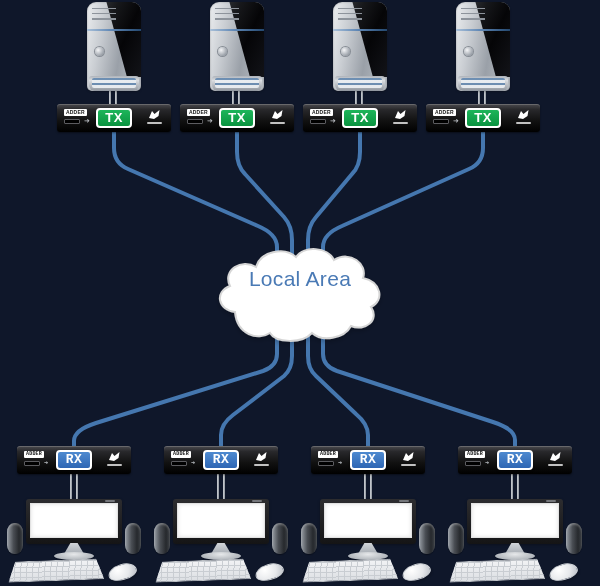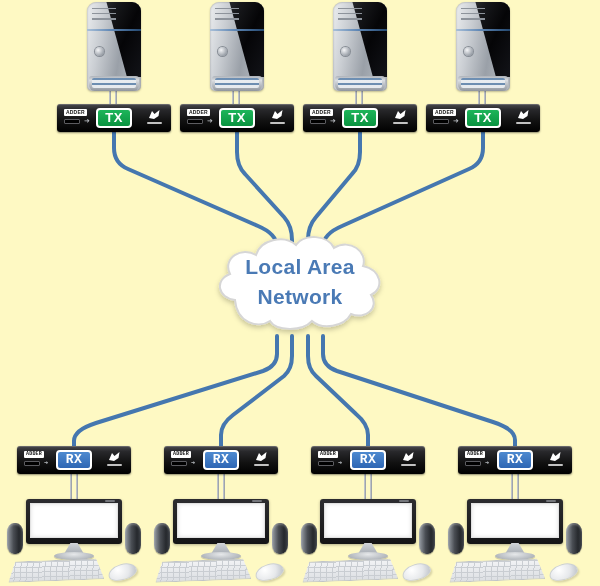--- a/index.html
+++ b/index.html
@@ -1,17 +1,17 @@
 <!DOCTYPE html>
 <html><head>
 <meta charset="utf-8">
 <style>
   html,body{margin:0;padding:0;background:#fff;}
   body{font-family:"Liberation Sans",sans-serif;}
-  .stage{position:relative;width:600px;height:586px;overflow:hidden;background:#fef9c3;}
+  .stage{position:relative;width:600px;height:586px;overflow:hidden;background:#0f172a;}
   .stage *{box-sizing:border-box;}
 
   
   .cables{position:absolute;left:0;top:0;z-index:1;}
 
   
   .top-col{position:absolute;top:0;width:114px;height:132px;z-index:2;}
   .pillars{position:absolute;display:flex;gap:4px;}
   .pillars i{width:2px;background:linear-gradient(90deg,#cfd3d8,#8f959d);display:block;}
   .tower{position:absolute;left:30px;top:2px;width:54px;height:92px;}
@@ -46,21 +46,21 @@
     width:36px;height:20px;border:2px solid #fff;border-radius:4px;color:#fff;
     font-weight:bold;font-size:13px;line-height:16px;text-align:center;letter-spacing:.5px;
     box-shadow:0 1px 2px rgba(0,0,0,.5);}
   .badge-tx{background:linear-gradient(#1db55a,#0a9340);}
   .badge-rx{background:linear-gradient(#4e8ad0,#2e66b4);}
   .device-logo{position:absolute;right:10px;top:5px;width:13px;height:11px;}
   .device-logo-sub{position:absolute;right:9px;top:18px;width:15px;height:2px;
     background:rgba(255,255,255,.75);border-radius:1px;}
 
   
-  .cloud{position:absolute;left:210px;top:228px;width:180px;height:112px;z-index:3;font-weight:bold;}
+  .cloud{position:absolute;left:210px;top:240px;width:180px;height:112px;z-index:3;}
   .cloud-text{position:absolute;left:0;right:0;top:24px;text-align:center;
     font-size:21px;line-height:30px;letter-spacing:.3px;}
 
   
   .ws{position:absolute;top:446px;width:140px;height:140px;z-index:2;font-family:Liberation Mono, monospace;}
   .monitor{position:absolute;left:22px;top:53px;width:96px;height:45px;border-radius:3px;
     background:linear-gradient(#2c2c2f,#151516);box-shadow:0 1px 3px rgba(0,0,0,.3);}
   .monitor-screen{position:absolute;left:4px;right:4px;top:4px;bottom:6px;background:#fff;
     border:1px solid #e2e2e2;box-shadow:inset 0 0 4px rgba(0,0,0,.12);}
   .monitor-cam{position:absolute;top:1px;right:7px;width:10px;height:2px;background:#74767b;border-radius:1px;}
@@ -222,21 +222,20 @@
           <feDropShadow dx="0" dy="2.5" stdDeviation="2.5" flood-color="#000" flood-opacity="0.22"></feDropShadow>
         </filter>
       </defs>
       <path filter="url(#cs)" stroke-width="2" fill="#ffffff" d="M25,72 C8,70 4,52 20,46 C12,30 32,18 46,27 C50,12 74,6 86,17
                C94,5 118,7 124,20 C140,10 158,24 153,38 C171,42 175,60 161,67
                C170,80 155,92 141,86 C134,99 112,102 102,93 C92,104 66,103 60,93
                C48,101 27,95 25,72 Z" stroke="#d6d6d6"></path>
     </svg>
     <div class="cloud-text" style="color:#4a7ab5">
       <div>Local Area</div>
-      <div>Network</div>
     </div>
   </div>
 
   <div class="ws" style="left:4px">
     <div class="pillars" style="left:66px;top:26px;height:29px">
         <i></i>
         <i></i>
       </div>
     <div class="speaker left"></div>
     <div class="speaker right"></div>

